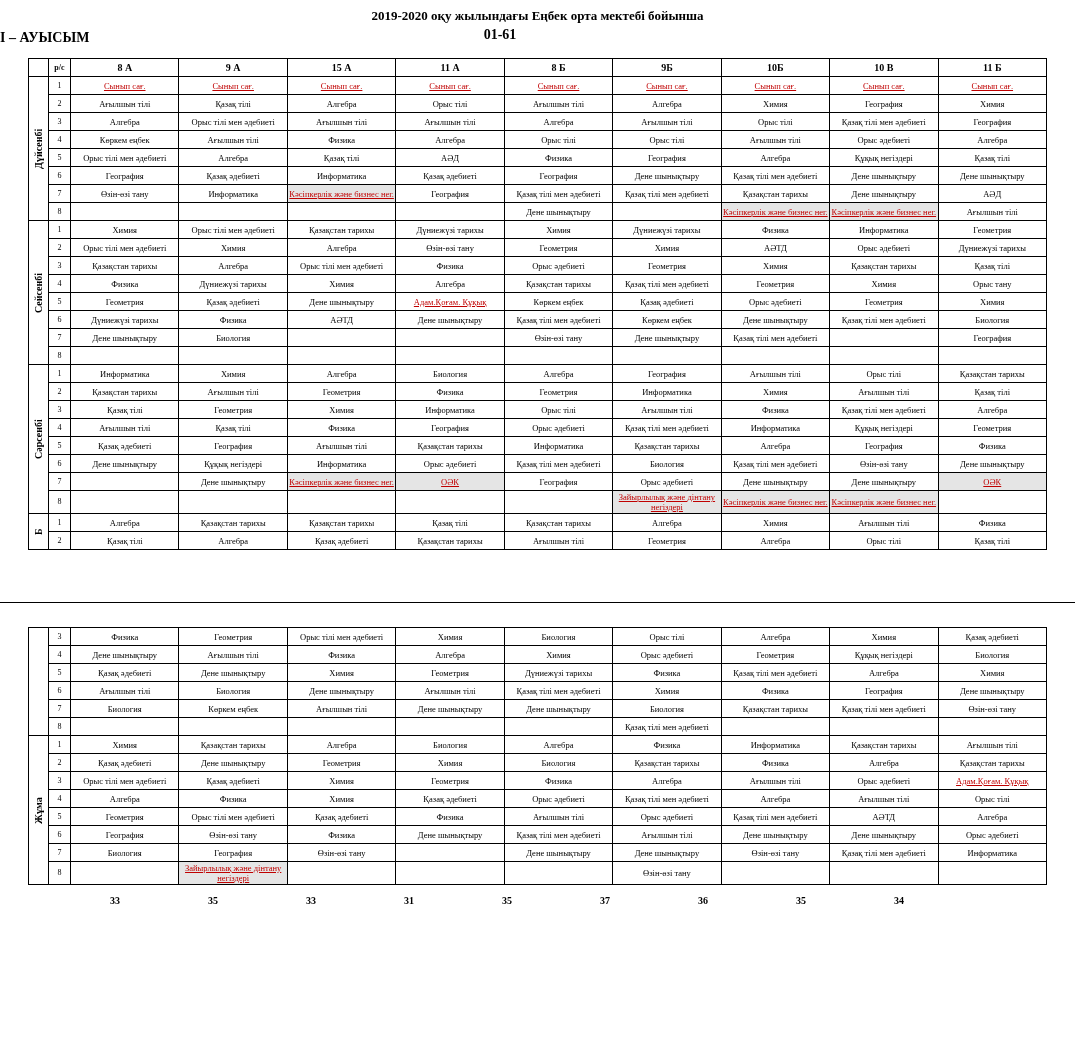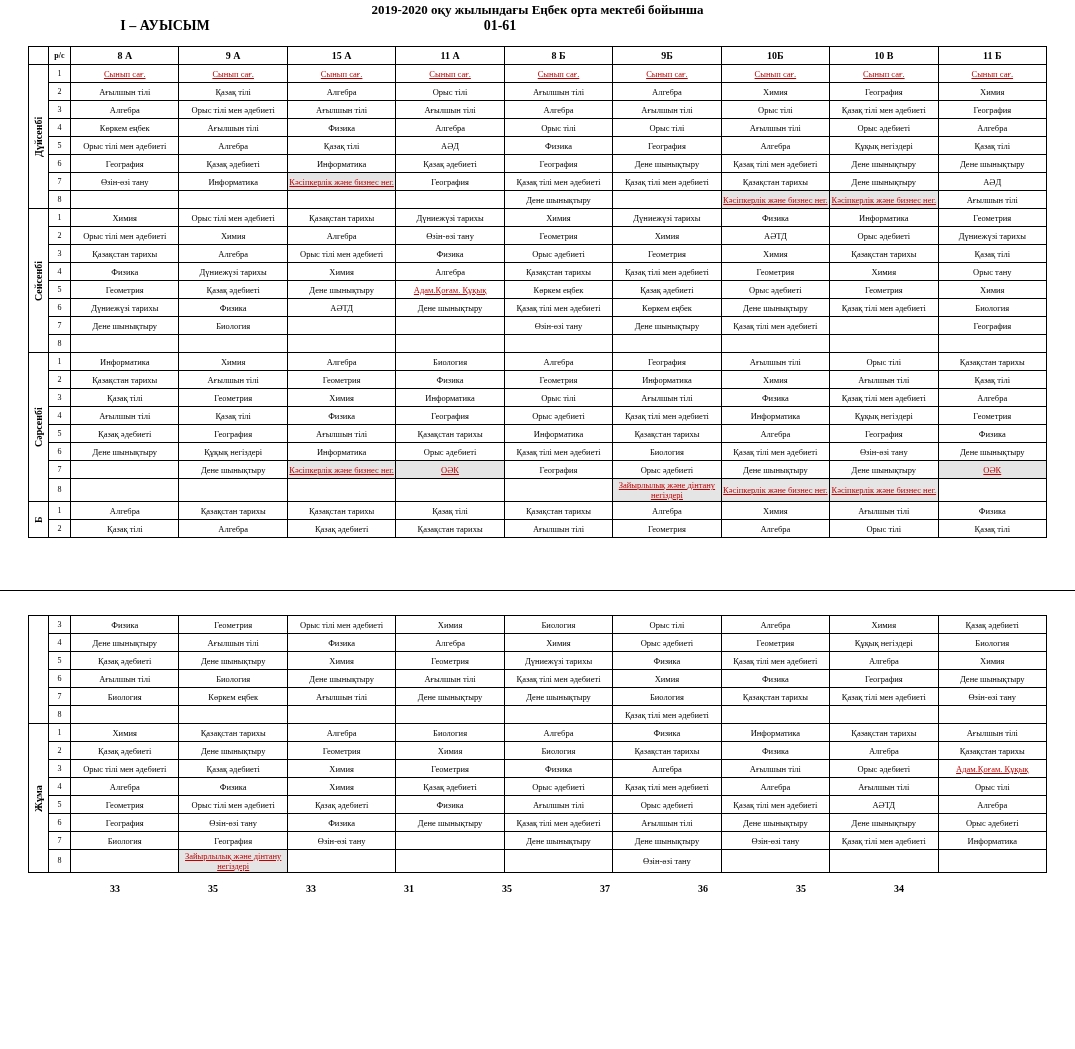--- a/index.html
+++ b/index.html
@@ -12,37 +12,38 @@
     font-family: "Liberation Serif", serif;
     color: #000;
   }
   .page {
     position: relative;
     width: 1075px;
     padding: 0;
   }
   .title-block {
     text-align: center;
-    padding-top: 2px;
+    padding-top: 8px;
   }
   .title-block div {
     font-weight: bold;
     font-size: 13px;
     line-height: 16px;
   }
   .subhead {
     display: flex;
     align-items: center;
     padding: 0 0 2px 0;
     font-weight: bold;
     font-size: 14px;
   }
   .subhead .left {
     width: 330px;
-    text-align: center;
+    text-align: left;
+    margin-top: 6px;
   }
   .subhead .mid {
     width: 340px;
     text-align: center;
   }
   table.sched {
     border-collapse: collapse;
     table-layout: fixed;
     margin: 10px 28px;
     width: 1019px;

